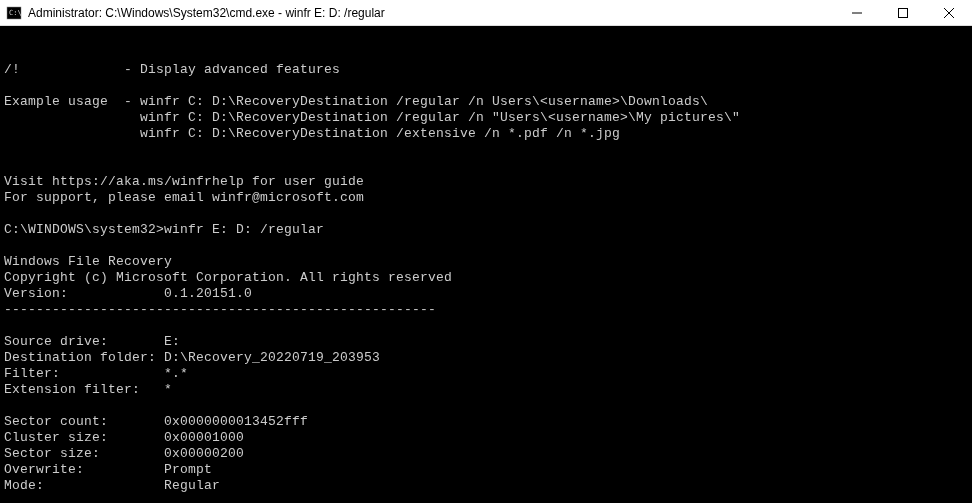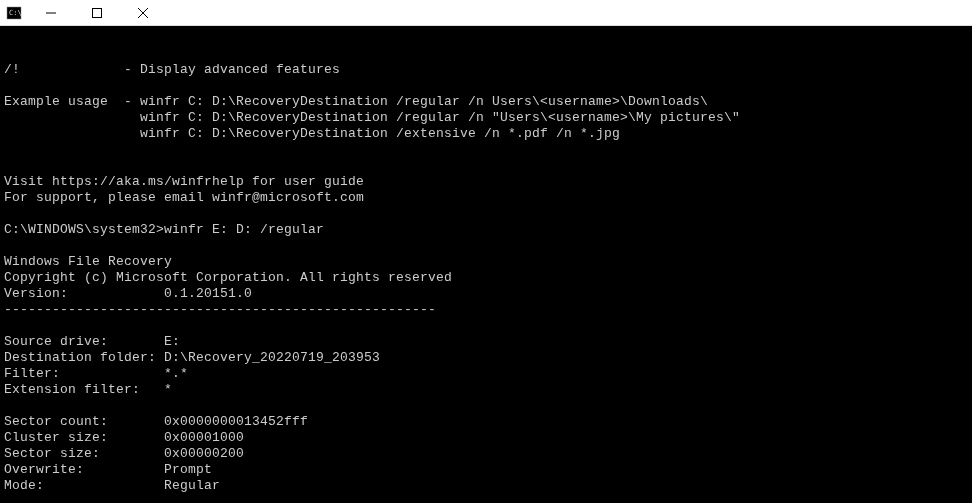--- a/index.html
+++ b/index.html
@@ -72,20 +72,21 @@
 </head>
 <body>
 
 <div class="titlebar">
   <span class="titlebar-icon">
     <svg width="16" height="16" viewBox="0 0 16 16">
       <rect x="1" y="2" width="14" height="12" fill="#000" stroke="#888" stroke-width="0.5"></rect>
       <text x="3" y="10" fill="#ccc" font-size="7" font-family="monospace">C:\</text>
     </svg>
   </span>
+  <span class="titlebar-title">Administrator: C:\Windows\System32\cmd.exe - winfr  E: D: /regular</span>
   <div class="titlebar-controls">
     <div class="titlebar-btn">
       <svg width="10" height="10" viewBox="0 0 10 10">
           <line x1="0" y1="5" x2="10" y2="5"></line>
         </svg>
     </div>
     <div class="titlebar-btn">
       <svg width="10" height="10" viewBox="0 0 10 10">
           <rect x="0.5" y="0.5" width="9" height="9"></rect>
         </svg>

